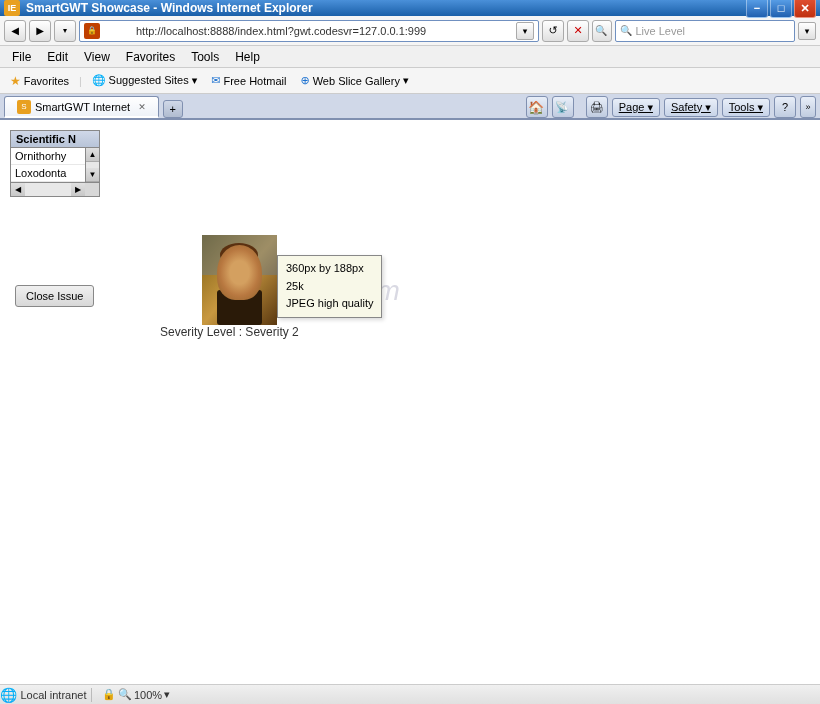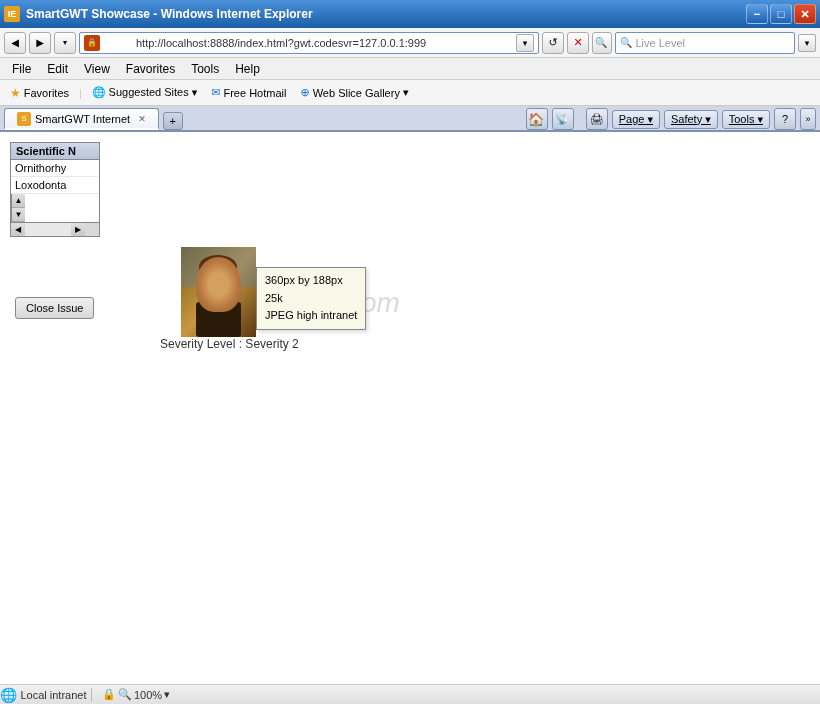--- a/index.html
+++ b/index.html
@@ -1,21 +1,21 @@
 <!DOCTYPE html>
 <html><head>
   <meta charset="utf-8">
   <style>
     * { margin: 0; padding: 0; box-sizing: border-box; }
     body { width: 820px; height: 704px; font-family: 'Segoe UI', Tahoma, Arial, sans-serif; font-size: 12px; background: #fff; overflow: hidden; }
 
     
     .title-bar {
       background: linear-gradient(to bottom, #4a90d9, #1a5fa8);
-      height: 28px;
+      height: 16px;
       display: flex;
       align-items: center;
       padding: 0 4px;
       color: white;
       font-size: 12px;
       font-weight: bold;
       user-select: none;
     }
     .title-bar-icon {
       width: 16px; height: 16px;
@@ -214,21 +214,21 @@
     }
     .list-widget-row {
       padding: 2px 4px;
       font-size: 11px;
       border-bottom: 1px solid #e8e8e8;
       white-space: nowrap; overflow: hidden; text-overflow: ellipsis;
       display: flex; align-items: center;
     }
 
     
-    .list-body { display: flex; flex-direction: column; }
+    .list-body { display: flex; }
     .list-rows { flex: 1; }
     .list-vscroll {
       width: 14px;
       display: flex; flex-direction: column;
       border-left: 1px solid #888;
     }
     .list-vscroll-up, .list-vscroll-down {
       height: 14px;
       background: linear-gradient(to bottom, #e0e0e0, #c8c8c8);
       display: flex; align-items: center; justify-content: center;
@@ -250,21 +250,21 @@
       font-size: 8px; cursor: pointer;
     }
     .list-hscroll-track {
       flex: 1; background: #e8e8e8;
     }
     .list-hscroll-corner { width: 14px; background: #d8d8d8; }
 
     
     .image-area {
       position: absolute;
-      left: 181px;
+      left: 202px;
       top: 115px;
     }
     .mona-lisa-img {
       width: 75px; height: 90px;
       background: linear-gradient(135deg, #8B6914 0%, #c8a040 20%, #8B6028 40%, #5a3010 60%, #8B7030 80%, #c89850 100%);
       position: relative;
       overflow: hidden;
     }
     
     .mona-lisa-img::before {
@@ -485,21 +485,21 @@
           <ellipse cx="30" cy="32" rx="3" ry="2" fill="#3a2010"></ellipse>
           <ellipse cx="44" cy="32" rx="3" ry="2" fill="#3a2010"></ellipse>
 
           <rect x="15" y="55" width="45" height="35" fill="#2a1a08" rx="3"></rect>
         </svg>
       </div>
 
       <div class="tooltip-box">
         <div>360px by 188px</div>
         <div>25k</div>
-        <div>JPEG high intranet</div>
+        <div>JPEG high quality</div>
       </div>
     </div>
   </div>
 
   <div class="watermark">va2s.com</div>
 
   <div class="close-issue-btn">Close Issue</div>
 
   <div class="severity-text">Severity Level : Severity 2</div>
 

